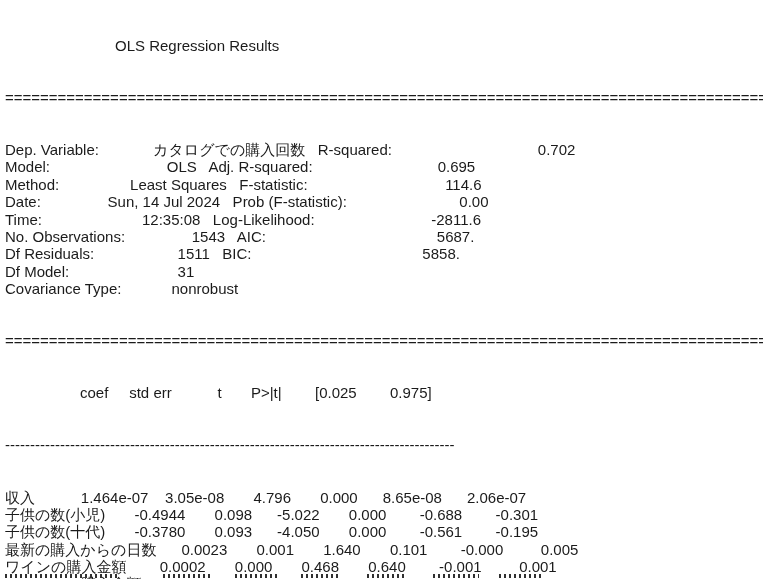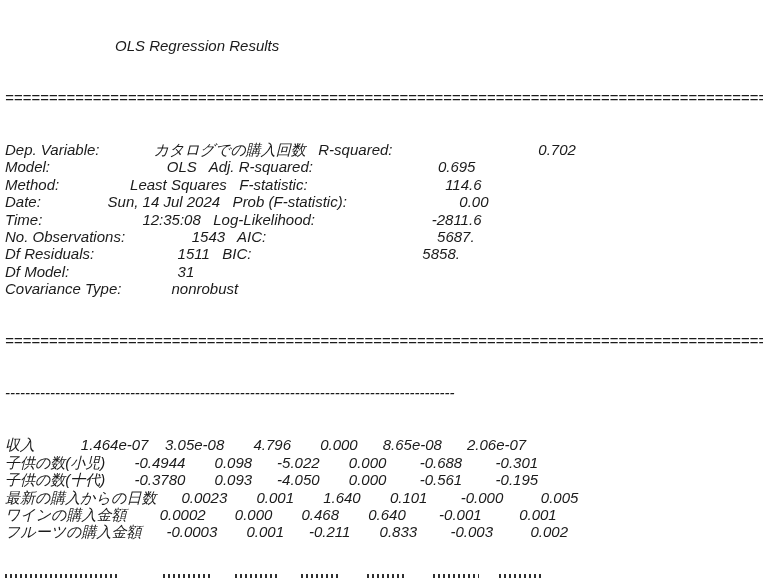--- a/index.html
+++ b/index.html
@@ -13,21 +13,21 @@
     width: 763px; height: 579px;
     overflow: hidden;
     font-family: "Liberation Sans", "DejaVu Sans", sans-serif;
     font-size: 15px;
     line-height: 17.38px;
     color: #1b1b1b;
     white-space: pre;
     padding: 2px 0 0 5px;
     box-sizing: border-box;
   }
-  .ln { white-space: pre; height: 17.38px; overflow: hidden; font-style: italic; }
+  .ln { white-space: pre; height: 17.38px; overflow: hidden; }
   .title-ln { text-indent: 110px; }
   .divider-ln { letter-spacing: 0; }
   
   .partial { position: absolute; top: 573px; left: 5px; width: 750px; height: 6px; }
   .partial span {
     position: absolute; top: 1px; height: 4px; display: block;
     background: repeating-linear-gradient(90deg, #303030 0 2px, transparent 2px 5px);
   }
   .partial span:nth-child(1) { left: 0px;   width: 112px; }
   .partial span:nth-child(2) { left: 158px; width: 50px; }
@@ -38,20 +38,21 @@
   .partial span:nth-child(7) { left: 494px; width: 42px; }
 </style>
 </head>
 <body>
 
 <div class="page">
   <div class="ln title-ln">OLS Regression Results</div>
   <div class="ln divider-ln">==========================================================================================</div>
   <div id="top-rows"><div class="ln">Dep. Variable:             カタログでの購入回数   R-squared:                                   0.702</div><div class="ln">Model:                            OLS   Adj. R-squared:                              0.695</div><div class="ln">Method:                 Least Squares   F-statistic:                                 114.6</div><div class="ln">Date:                Sun, 14 Jul 2024   Prob (F-statistic):                           0.00</div><div class="ln">Time:                        12:35:08   Log-Likelihood:                            -2811.6</div><div class="ln">No. Observations:                1543   AIC:                                         5687.</div><div class="ln">Df Residuals:                    1511   BIC:                                         5858.</div><div class="ln">Df Model:                          31</div><div class="ln">Covariance Type:            nonrobust</div></div>
   <div class="ln divider-ln">==========================================================================================</div>
+  <div class="ln" id="coef-header">                  coef     std err           t       P&gt;|t|        [0.025        0.975]</div>
   <div class="ln divider-ln">------------------------------------------------------------------------------------------</div>
   <div id="coef-rows"><div class="ln">収入           1.464e-07    3.05e-08       4.796       0.000      8.65e-08      2.06e-07</div><div class="ln">子供の数(小児)       -0.4944       0.098      -5.022       0.000        -0.688        -0.301</div><div class="ln">子供の数(十代)       -0.3780       0.093      -4.050       0.000        -0.561        -0.195</div><div class="ln">最新の購入からの日数      0.0023       0.001       1.640       0.101        -0.000         0.005</div><div class="ln">ワインの購入金額        0.0002       0.000       0.468       0.640        -0.001         0.001</div><div class="ln">フルーツの購入金額      -0.0003       0.001      -0.211       0.833        -0.003         0.002</div></div>
   <div class="partial">
     <span></span>
     <span></span>
     <span></span>
     <span></span>
     <span></span>
     <span></span>
     <span></span>

